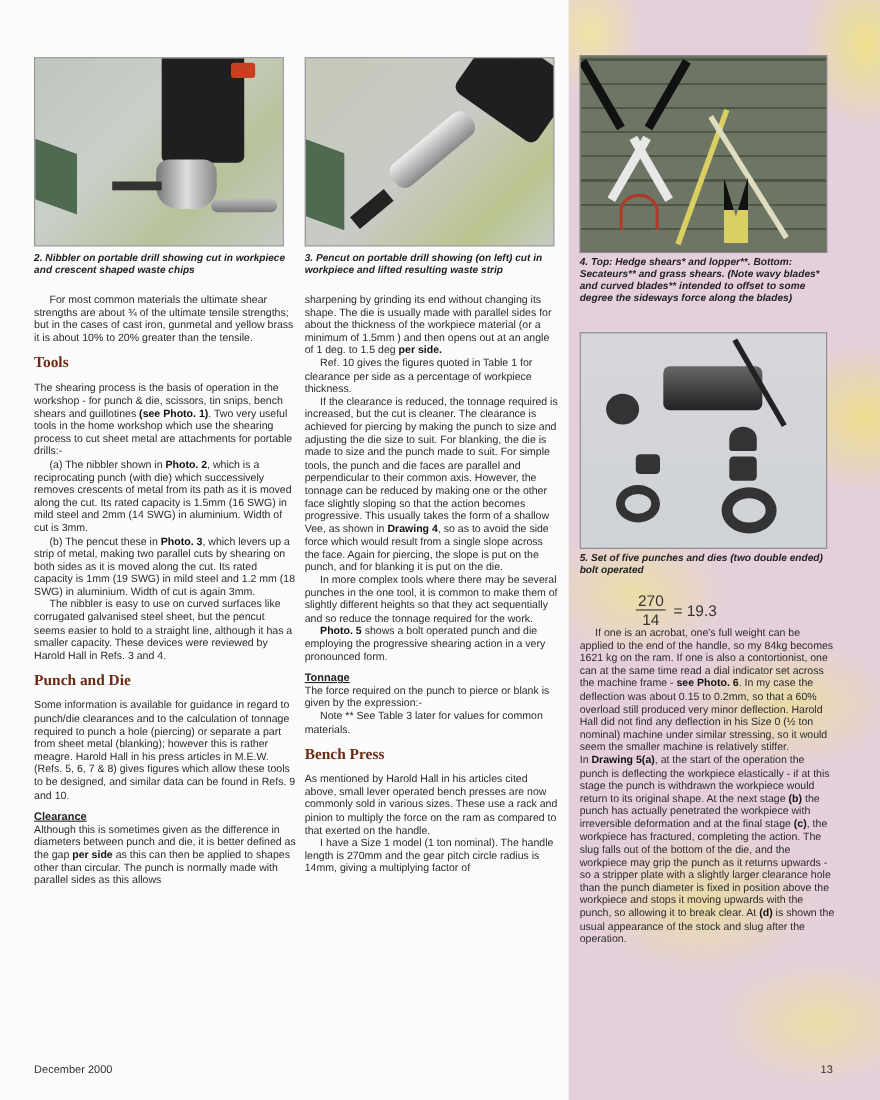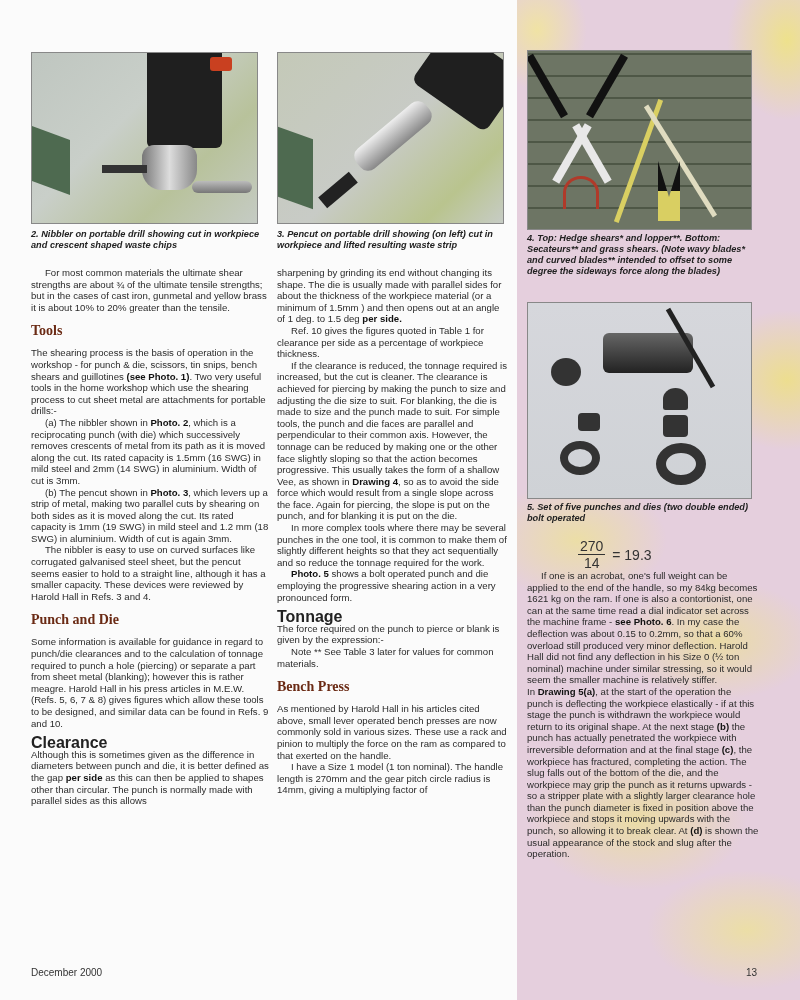--- a/index.html
+++ b/index.html
@@ -18,21 +18,21 @@
   .p2 { left:31px; top:52px; width:225px; height:170px; background:linear-gradient(135deg,#bfc6c0,#c9cfc9 40%,#b8c29b 70%,#c5cbc4); }
   .p3 { left:277px; top:52px; width:225px; height:170px; background:linear-gradient(135deg,#c4c9b8,#c8cbc6 50%,#b9c48e 80%,#c7ccc5); }
   .p4 { left:527px; top:50px; width:223px; height:178px; background:repeating-linear-gradient(0deg,#6d7564 0 20px,#4e5746 20px 22px), #626b59; }
   .p5 { left:527px; top:302px; width:223px; height:195px; background:linear-gradient(180deg,#d6d7dc,#cfd2d6); }
   .shape { position:absolute; }
   .caption { position:absolute; font-size:9.2px; font-weight:bold; font-style:italic; line-height:11px; color:#222; }
   .col { position:absolute; font-size:9.6px; line-height:11.6px; color:#2b2b2b; }
   .col p { margin:0; }
   .indent { text-indent:14px; }
   .h-serif { font-family:"Liberation Serif", serif; font-weight:bold; color:#6a2a14; font-size:14px; line-height:24px; margin:6px 0 4px 0; }
-  .h-sans { font-weight:bold; font-size:16px; margin:8px 0 0 0; color:#222; }
+  .h-sans { font-weight:bold; font-size:10px; margin:8px 0 0 0; color:#222;text-decoration:underline; }
   b { color:#111; }
   .formula { text-align:center; margin:10px 0 10px 0; }
   .frac { position:absolute; left:578px; top:538px; font-size:14px; color:#333; }
   .footer-left { position:absolute; left:31px; top:967px; font-size:10px; color:#333; }
   .footer-right { position:absolute; left:746px; top:967px; font-size:10px; color:#333;text-align:center; }
 </style>
 </head>
 <body>
 
 <div class="right-band"></div>
@@ -77,21 +77,21 @@
   <div class="shape" style="left:32px;top:138px;width:40px;height:34px;border:8px solid #333;border-radius:50%;box-sizing:border-box;"></div>
   <div class="shape" style="left:128px;top:140px;width:50px;height:42px;border:10px solid #333;border-radius:50%;box-sizing:border-box;"></div>
 </div>
 <div class="caption" style="left:527px;top:502px;width:230px;">5.  Set of five punches and dies (two double ended) bolt operated</div>
 
 <div class="col" style="left:31px;top:267px;width:240px;">
   <p class="indent">For most common materials the ultimate shear strengths are about ¾ of the ultimate tensile strengths; but in the cases of cast iron, gunmetal and yellow brass it is about 10% to 20% greater than the tensile.</p>
   <div class="h-serif">Tools</div>
   <p><span>The shearing process is the basis of operation in the workshop - for punch &amp; die, scissors, tin snips, bench shears and guillotines </span><b>(see Photo. 1)</b><span>. Two very useful tools in the home workshop which use the shearing process to cut sheet metal are attachments for portable drills:-</span></p>
   <p class="indent"><span>(a) The nibbler shown in </span><b>Photo. 2</b><span>, which is a reciprocating punch (with die) which successively removes crescents of metal from its path as it is moved along the cut. Its rated capacity is 1.5mm (16 SWG) in mild steel and 2mm (14 SWG) in aluminium. Width of cut is 3mm.</span></p>
-  <p class="indent"><span>(b) The pencut shown in </span><b>Photo. 3</b><span>, which levers up a strip of metal, making two parallel cuts by shearing on both sides as it is moved along the cut. Its rated capacity is 1mm (19 SWG) in mild steel and 1.2 mm (18 SWG) in aluminium. Width of cut is again 3mm.</span></p>
+  <p class="indent"><span>(b) The pencut these in </span><b>Photo. 3</b><span>, which levers up a strip of metal, making two parallel cuts by shearing on both sides as it is moved along the cut. Its rated capacity is 1mm (19 SWG) in mild steel and 1.2 mm (18 SWG) in aluminium. Width of cut is again 3mm.</span></p>
   <p class="indent">The nibbler is easy to use on curved surfaces like corrugated galvanised steel sheet, but the pencut seems easier to hold to a straight line, although it has a smaller capacity. These devices were reviewed by Harold Hall in Refs. 3 and 4.</p>
   <div class="h-serif">Punch and Die</div>
   <p>Some information is available for guidance in regard to punch/die clearances and to the calculation of tonnage required to punch a hole (piercing) or separate a part from sheet metal (blanking); however this is rather meagre. Harold Hall in his press articles in M.E.W. (Refs. 5, 6, 7 &amp; 8) gives figures which allow these tools to be designed, and similar data can be found in Refs. 9 and 10.</p>
   <div class="h-sans">Clearance</div>
   <p><span>Although this is sometimes given as the difference in diameters between punch and die, it is better defined as the gap </span><b>per side</b><span> as this can then be applied to shapes other than circular. The punch is normally made with parallel sides as this allows</span></p>
 </div>
 
 <div class="col" style="left:277px;top:267px;width:232px;">
   <p><span>sharpening by grinding its end without changing its shape. The die is usually made with parallel sides for about the thickness of the workpiece material (or a minimum of 1.5mm ) and then opens out at an angle of 1 deg. to 1.5 deg </span><b>per side.</b></p>
   <p class="indent">Ref. 10 gives the figures quoted in Table 1 for clearance per side as a percentage of workpiece thickness.</p>

